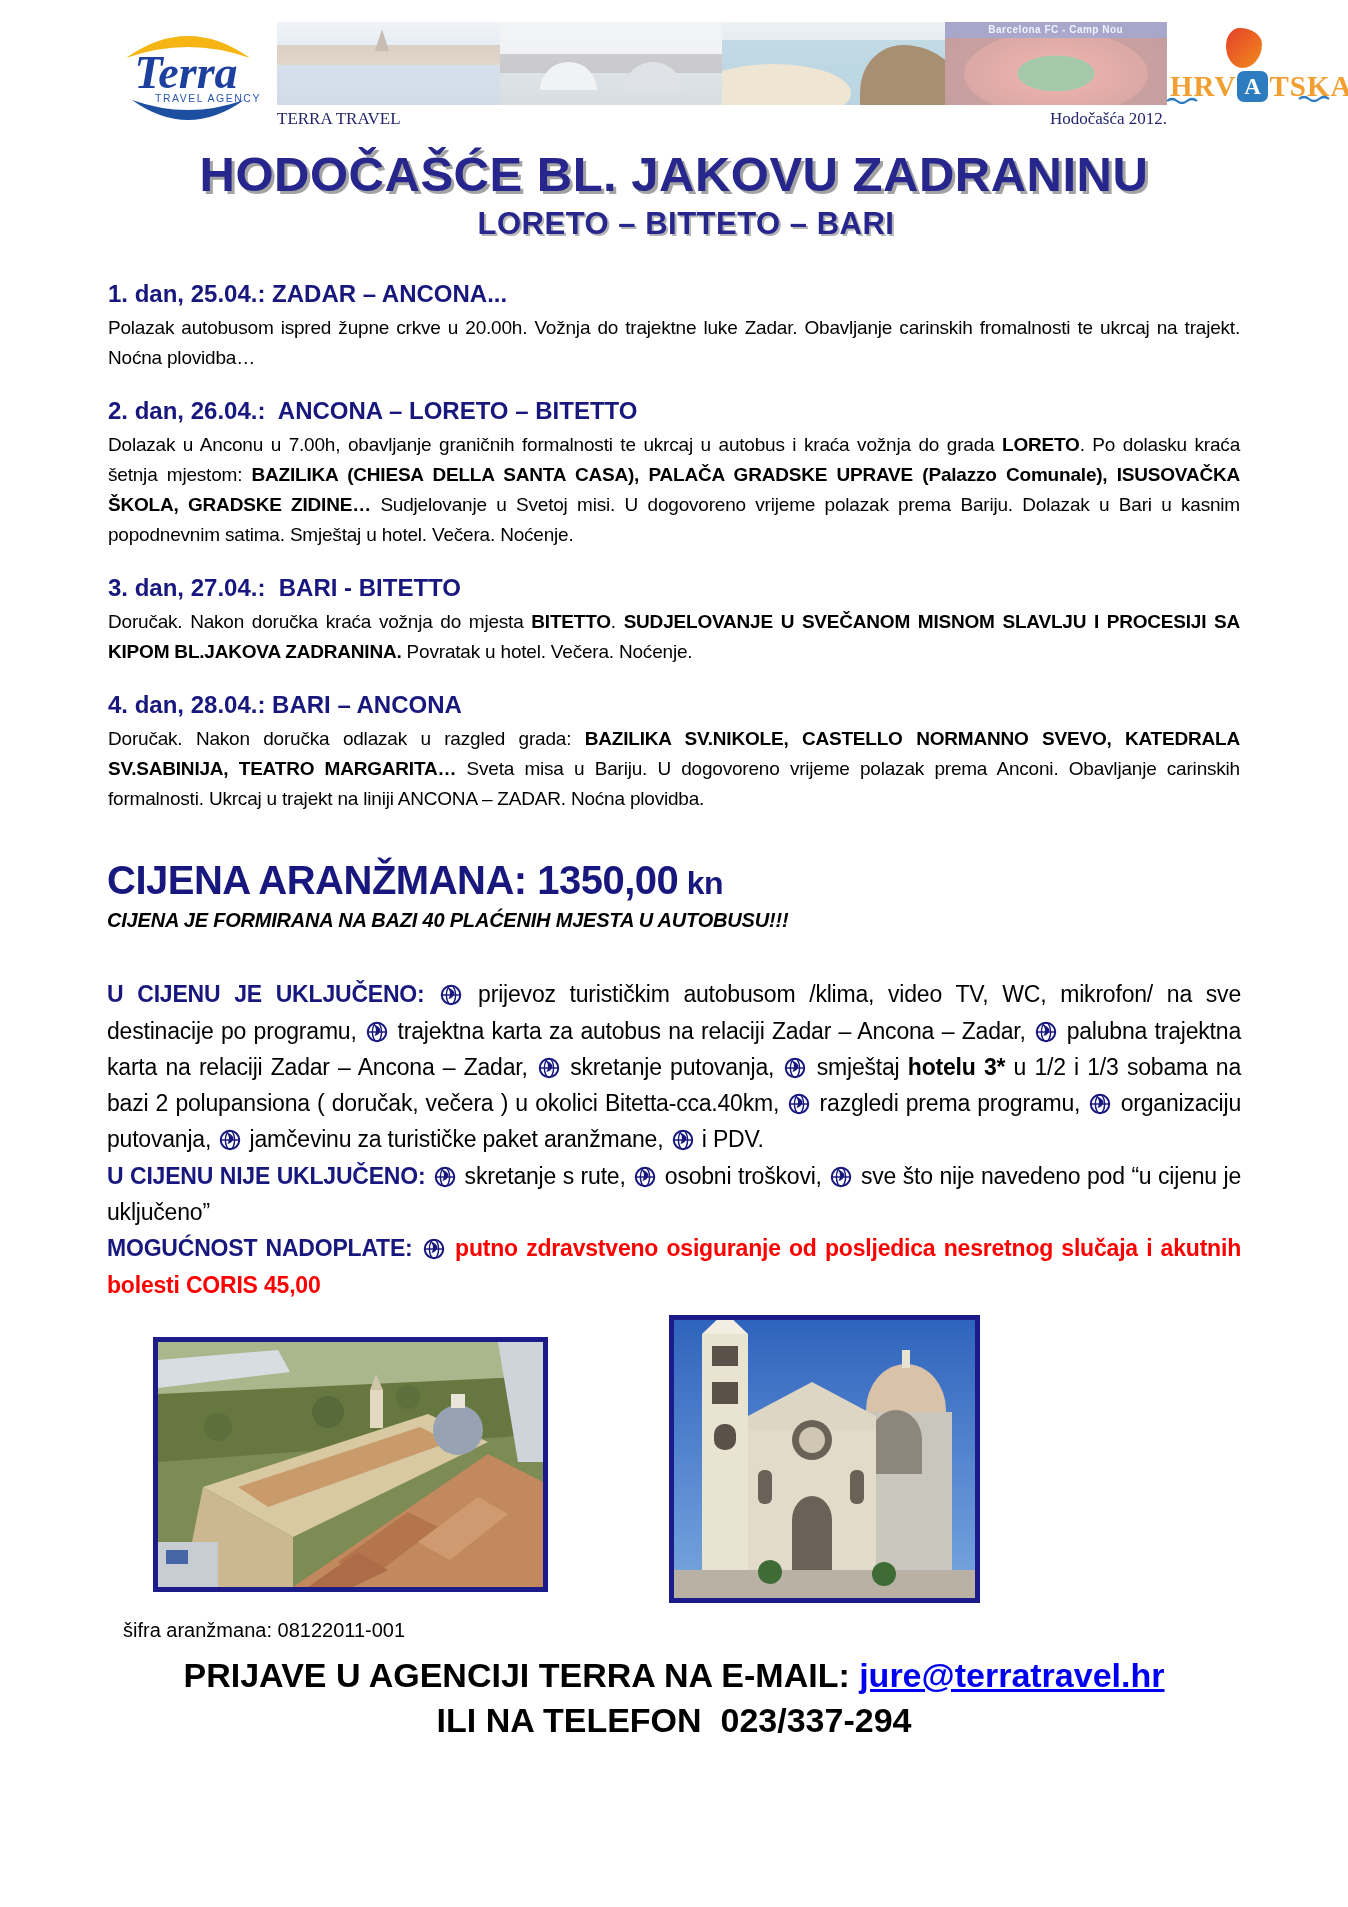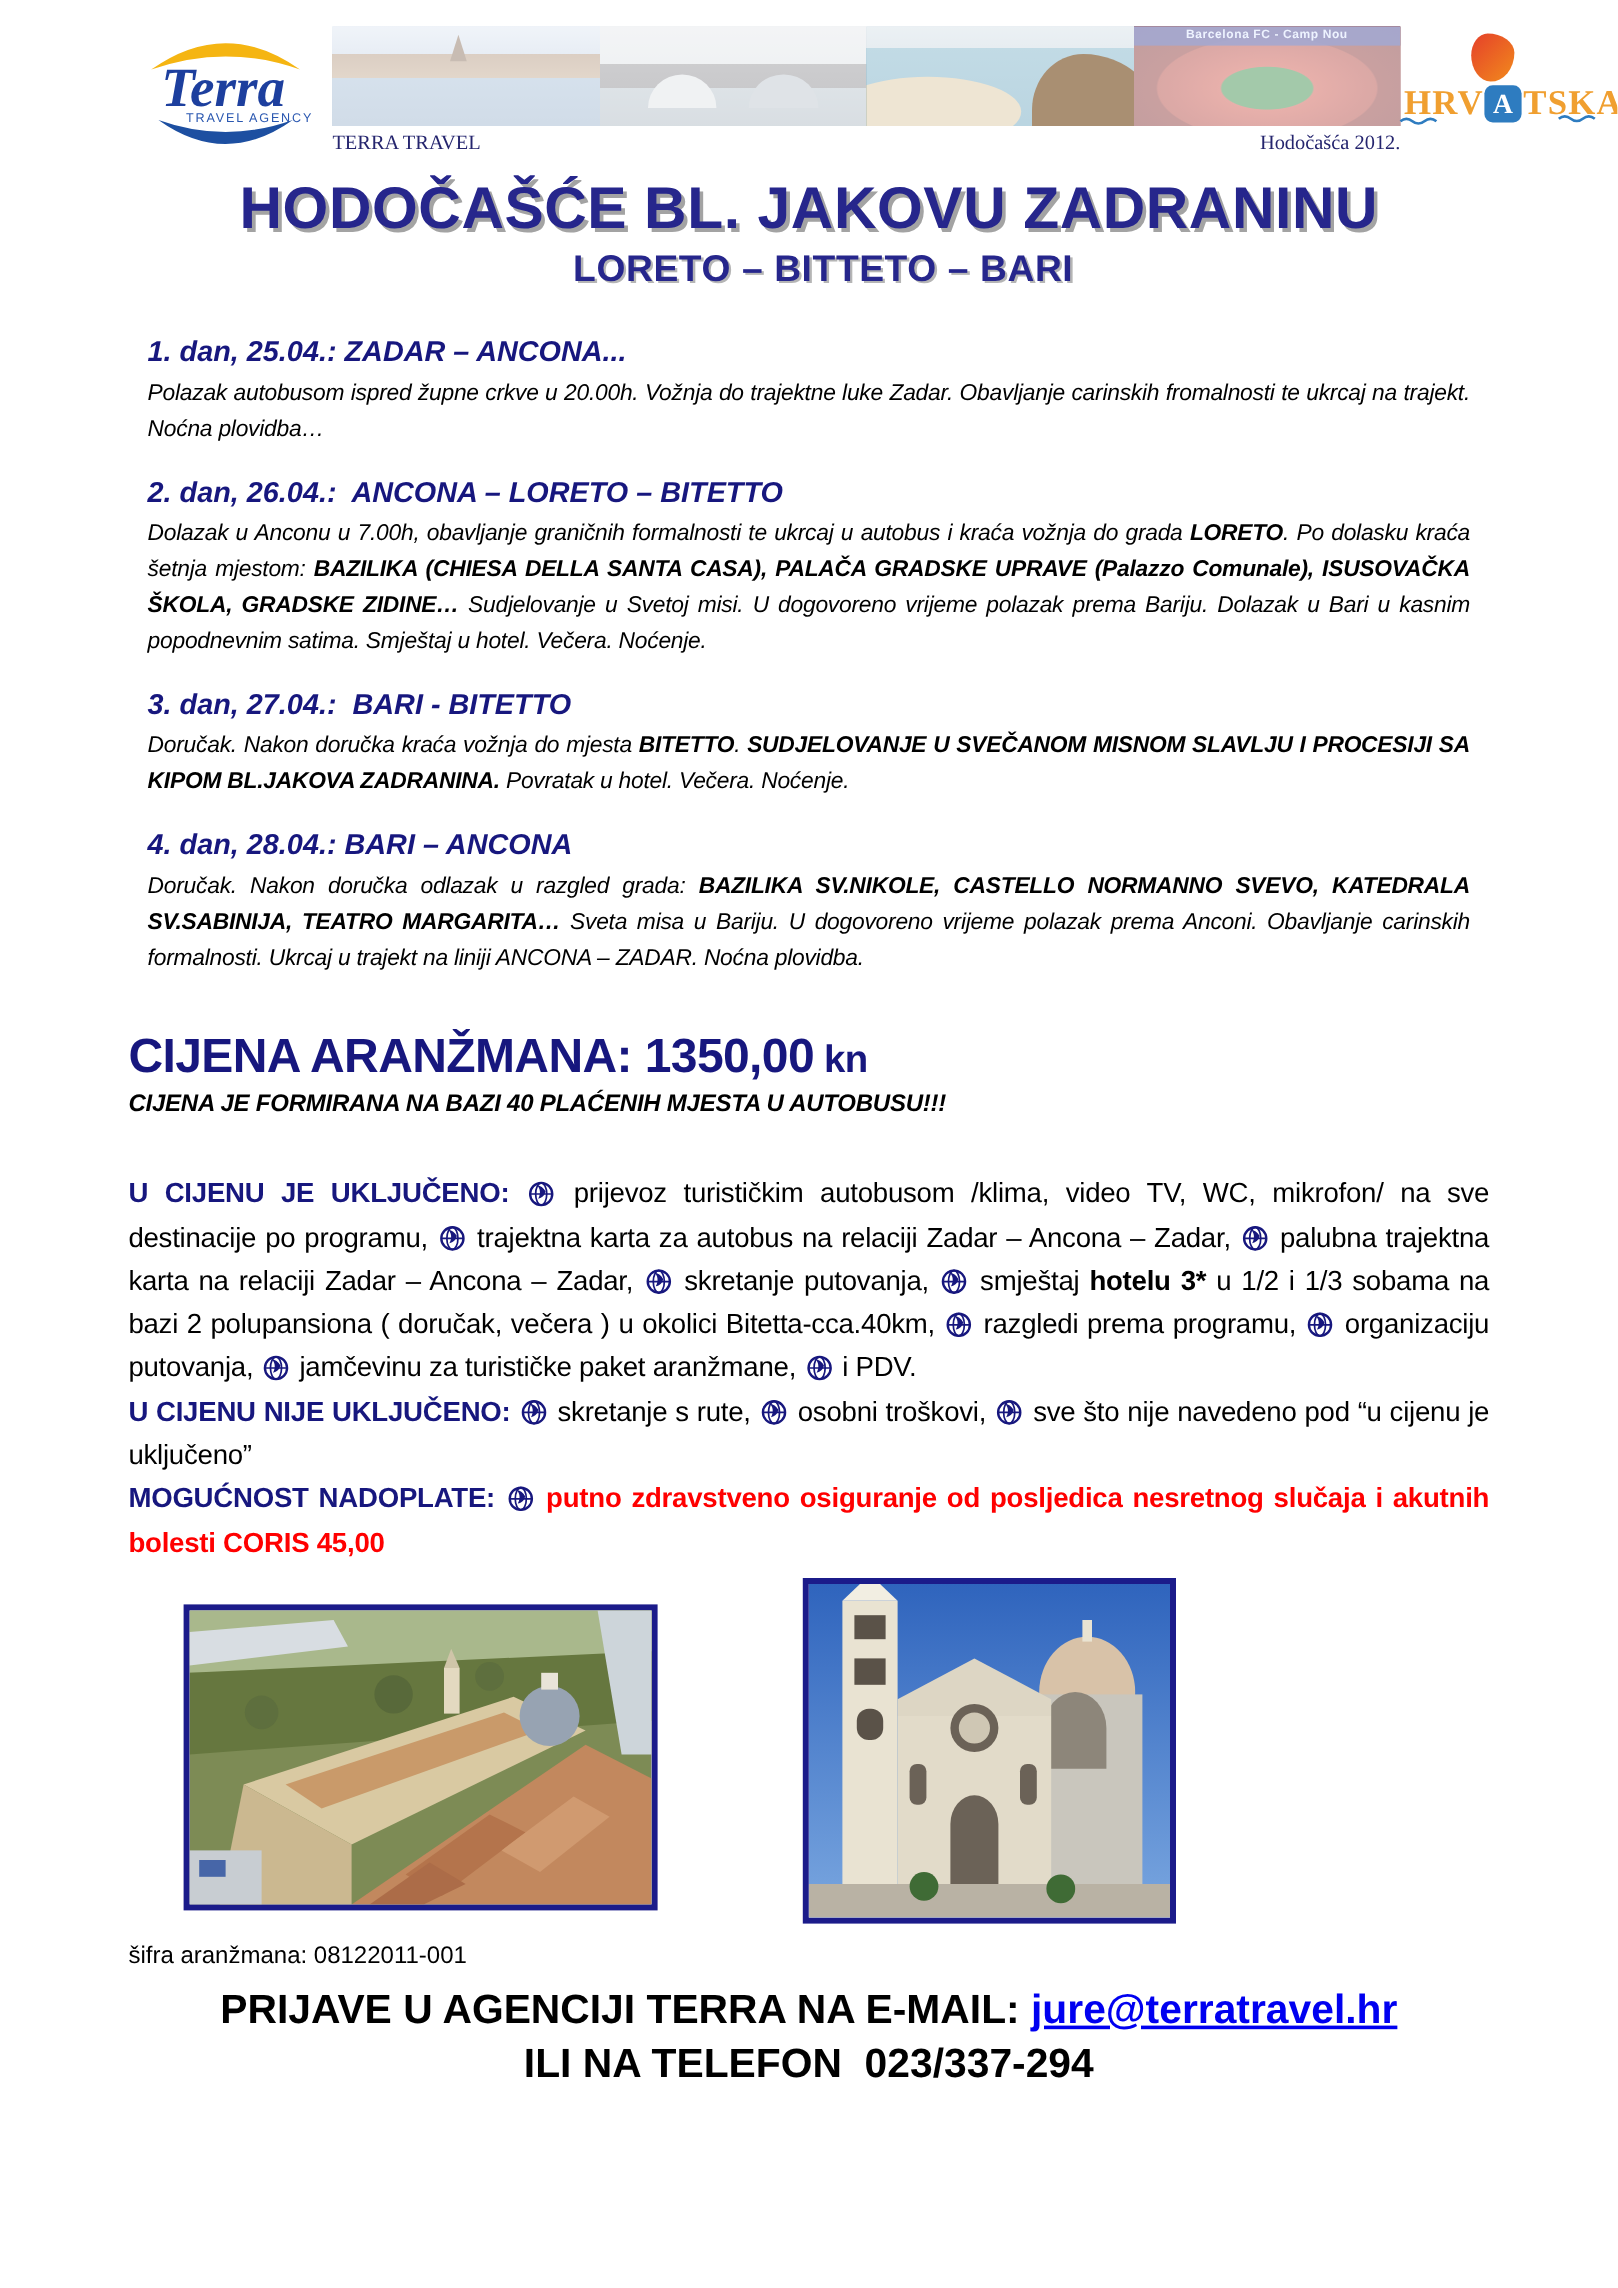--- a/index.html
+++ b/index.html
@@ -35,40 +35,40 @@
   .hrv-a-box{display:inline-flex;align-items:center;justify-content:center;width:31px;height:31px;margin:0 1px;background:#2e7cc0;border-radius:7px;color:#fff;font-size:23px;}
   .hrv-wave{position:absolute;width:34px;height:8px;}
   .hrv-wave-left{left:-4px;top:68px;}
   .hrv-wave-right{right:-2px;top:66px;}
   
   .title-main{margin:8px 0 0;text-align:center;font-size:49px;font-weight:bold;color:#26268c;letter-spacing:.5px;text-shadow:3px 3px 0 #a3a3a3;}
   .title-sub{margin:4px 0 0;text-align:center;font-size:31px;font-weight:bold;color:#26268c;letter-spacing:.5px;text-shadow:2px 2px 0 #b5b5b5;padding-left:24px;}
   
   .content{padding:0 107px;}
   .days{margin-top:38px;}
-  .day{margin:0 16px 24px;font-style:italic;}
+  .day{margin:0 1px 24px;}
   .day-heading{font-size:24px;font-weight:bold;color:#17177e;margin:0 0 5px;}
   .day-body{font-size:19px;line-height:1.58;text-align:justify;margin:0;letter-spacing:-0.2px;}
   .seg-b{font-weight:bold;}
   .seg-nb{font-weight:bold;color:#17177e;}
   .seg-rb{font-weight:bold;color:#ff0000;}
   .price-heading{margin:44px 0 0;font-size:40px;font-weight:bold;color:#17177e;letter-spacing:-0.5px;}
   .price-heading .kn{font-size:32px;}
   .price-note{margin:6px 0 0;font-size:20px;font-weight:bold;font-style:italic;letter-spacing:-0.2px;}
   .terms{margin-top:44px;}
   .terms p{font-size:23px;line-height:1.58;text-align:justify;margin:0;letter-spacing:-0.2px;}
   .globe-icon{display:inline-block;width:22px;height:22px;vertical-align:-4px;margin:0 2px;}
   .globe-icon svg{width:100%;height:100%;}
   
   .photos-row{display:flex;align-items:flex-start;margin:12px 0 0 46px;gap:121px;}
   .photo-frame{border:5px solid #1b1b8a;line-height:0;}
   .photo-left{margin-top:22px;}
   .photo-left svg{width:385px;height:245px;}
   .photo-right svg{width:301px;height:278px;}
-  .code-line{margin:16px 0 0;font-size:20px;color:#000;}
+  .code-line{margin:16px 16px 0;font-size:20px;color:#000;}
   
   .contact{margin-top:14px;text-align:center;}
   .contact-line1{font-size:34px;font-weight:bold;color:#000;margin:0;}
   .email-link{color:#0000f0;text-decoration:underline;font-weight:bold;}
   .contact-line2{font-size:34px;font-weight:bold;color:#000;margin:6px 0 0;}
 </style>
 </head>
 <body>
 
 <div class="page">

